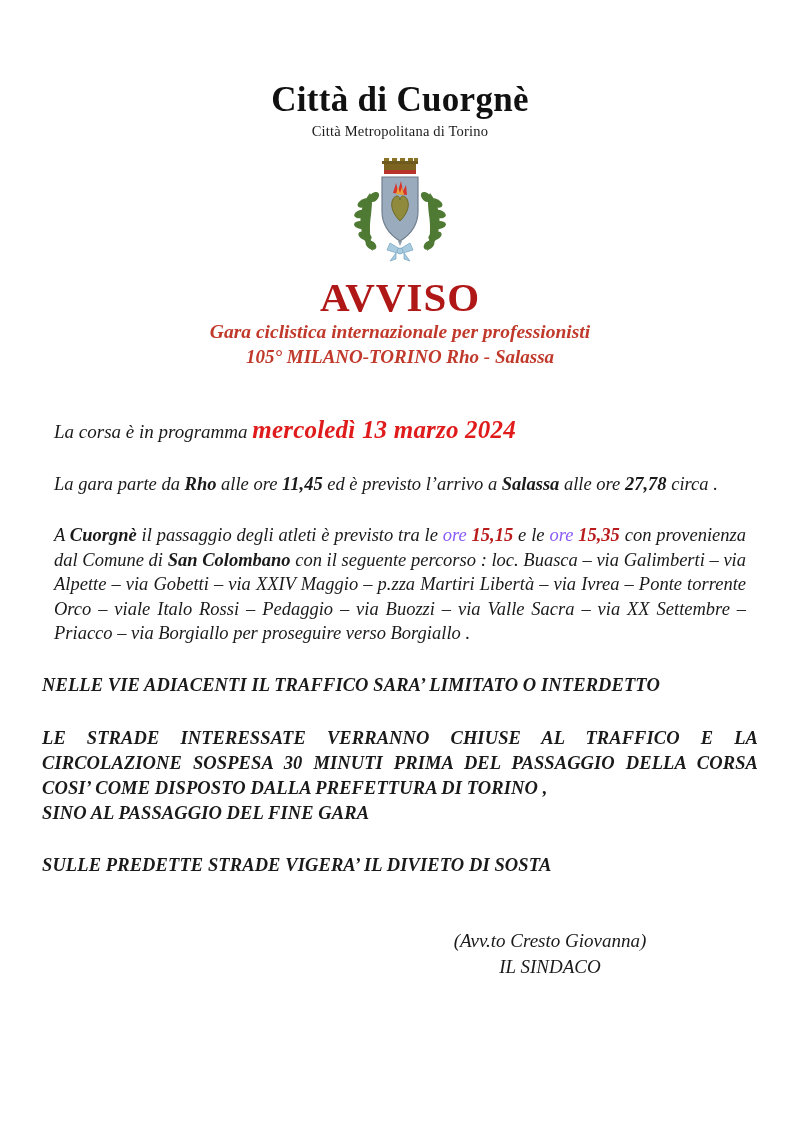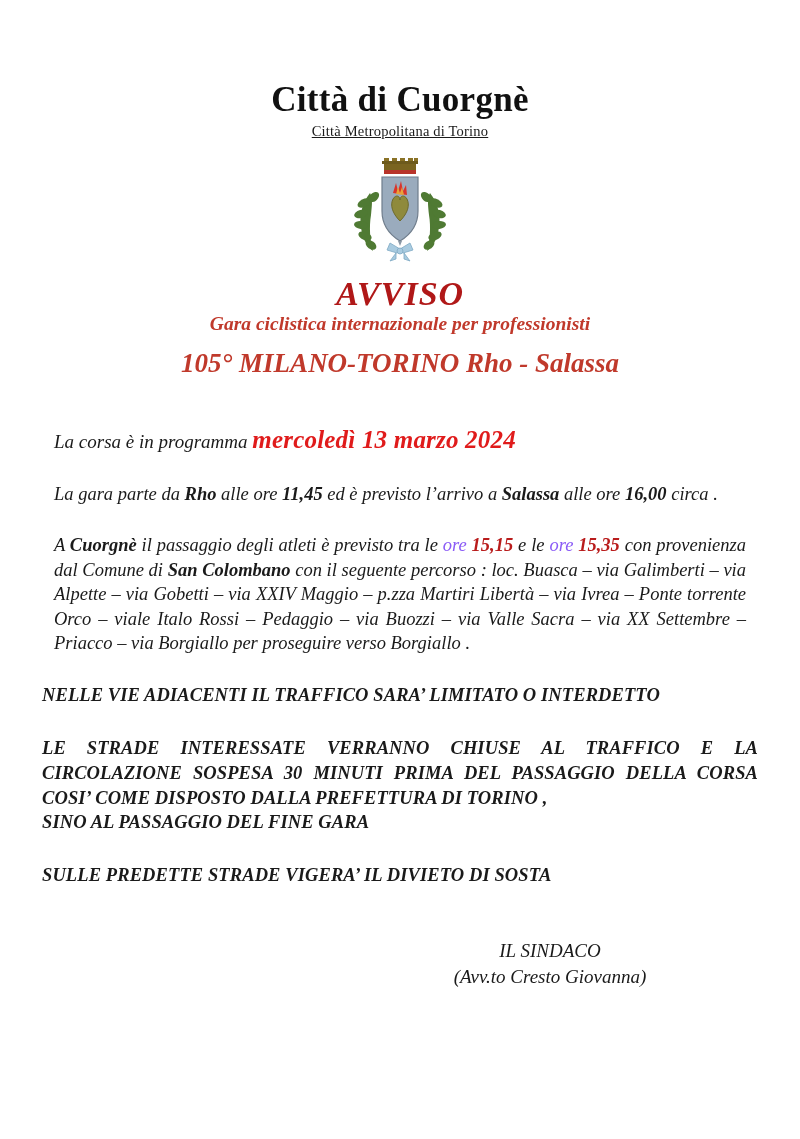--- a/index.html
+++ b/index.html
@@ -33,59 +33,57 @@
     font-weight: bold;
     letter-spacing: 0.3px;
     line-height: 1.05;
     color: #111111;
   }
   .city-subtitle {
     font-size: 14.5px;
     margin-top: 4px;
     color: #1a1a1a;
     letter-spacing: 0.2px;
-    text-decoration: underline;
   }
 
   
   .emblem-wrap {
     display: flex;
     justify-content: center;
     margin-top: 9px;
   }
   .emblem {
     display: block;
   }
 
   
   .notice-block {
     text-align: center;
     margin-top: 8px;
   }
   .avviso {
-    font-size: 34px;
-    font-weight: bold;
-    font-style: italic;
+    font-size: 41px;
+    font-weight: bold;
     color: #b01818;
     letter-spacing: 1px;
     line-height: 1.1;
   }
   .race-sub {
     font-size: 19.5px;
     font-weight: bold;
     font-style: italic;
     color: #c0392b;
     line-height: 1.2;
   }
   .race-title {
-    font-size: 27px;
+    font-size: 19px;
     font-weight: bold;
     font-style: italic;
     color: #c0392b;
-    margin-top: 11px;
+    margin-top: 3px;
     line-height: 1.2;
   }
 
   
   .body-text {
     margin-top: 44px;
   }
   p {
     margin: 12px;
     font-style: italic;
@@ -225,35 +223,35 @@
     <div class="race-title">105° MILANO-TORINO Rho - Salassa</div>
   </div>
 
   <div class="body-text">
 
     <p class="para-date">
       <span>La corsa è in programma </span><span class="date-highlight">mercoledì 13 marzo 2024</span>
     </p>
 
     <p class="para-schedule">
-      <span>La gara parte da </span><b>Rho</b><span> alle ore </span><b>11,45</b><span> ed è previsto l’arrivo a </span><b>Salassa</b><span> alle ore </span><b>16,00</b><span> circa .</span>
+      <span>La gara parte da </span><b>Rho</b><span> alle ore </span><b>11,45</b><span> ed è previsto l’arrivo a </span><b>Salassa</b><span> alle ore </span><b>27,78</b><span> circa .</span>
     </p>
 
     <p class="para-route">
       <span>A </span><b>Cuorgnè</b><span> il passaggio degli atleti è previsto tra le </span><span class="ore-label">ore</span> <span class="ore-time">15,15</span><span> e le </span><span class="ore-label">ore</span> <span class="ore-time">15,35</span><span> con provenienza dal Comune di </span><b>San Colombano</b><span> con il seguente percorso : loc. Buasca – via Galimberti – via Alpette – via Gobetti – via XXIV Maggio – p.zza Martiri Libertà – via Ivrea – Ponte torrente Orco – viale Italo Rossi – Pedaggio – via Buozzi – via Valle Sacra – via XX Settembre – Priacco – via Borgiallo  per proseguire verso Borgiallo .</span>
     </p>
 
     <div class="warn warn-single">NELLE VIE ADIACENTI IL TRAFFICO SARA’ LIMITATO O INTERDETTO</div>
 
     <div class="warn warn-block">
       <span>LE STRADE INTERESSATE VERRANNO CHIUSE AL TRAFFICO E LA CIRCOLAZIONE SOSPESA 30 MINUTI PRIMA DEL PASSAGGIO DELLA CORSA COSI’ COME DISPOSTO DALLA PREFETTURA DI TORINO ,</span>
       <span class="lastline">SINO AL PASSAGGIO DEL FINE GARA</span>
     </div>
 
     <div class="warn warn-single">SULLE PREDETTE STRADE VIGERA’ IL DIVIETO DI SOSTA</div>
 
     <div class="signature">
+      <span class="sig-line">(Avv.to Cresto Giovanna)</span>
       <span class="sig-line">IL SINDACO</span>
-      <span class="sig-line">(Avv.to Cresto Giovanna)</span>
     </div>
 
   </div>
 </div>
 
 </body></html>

